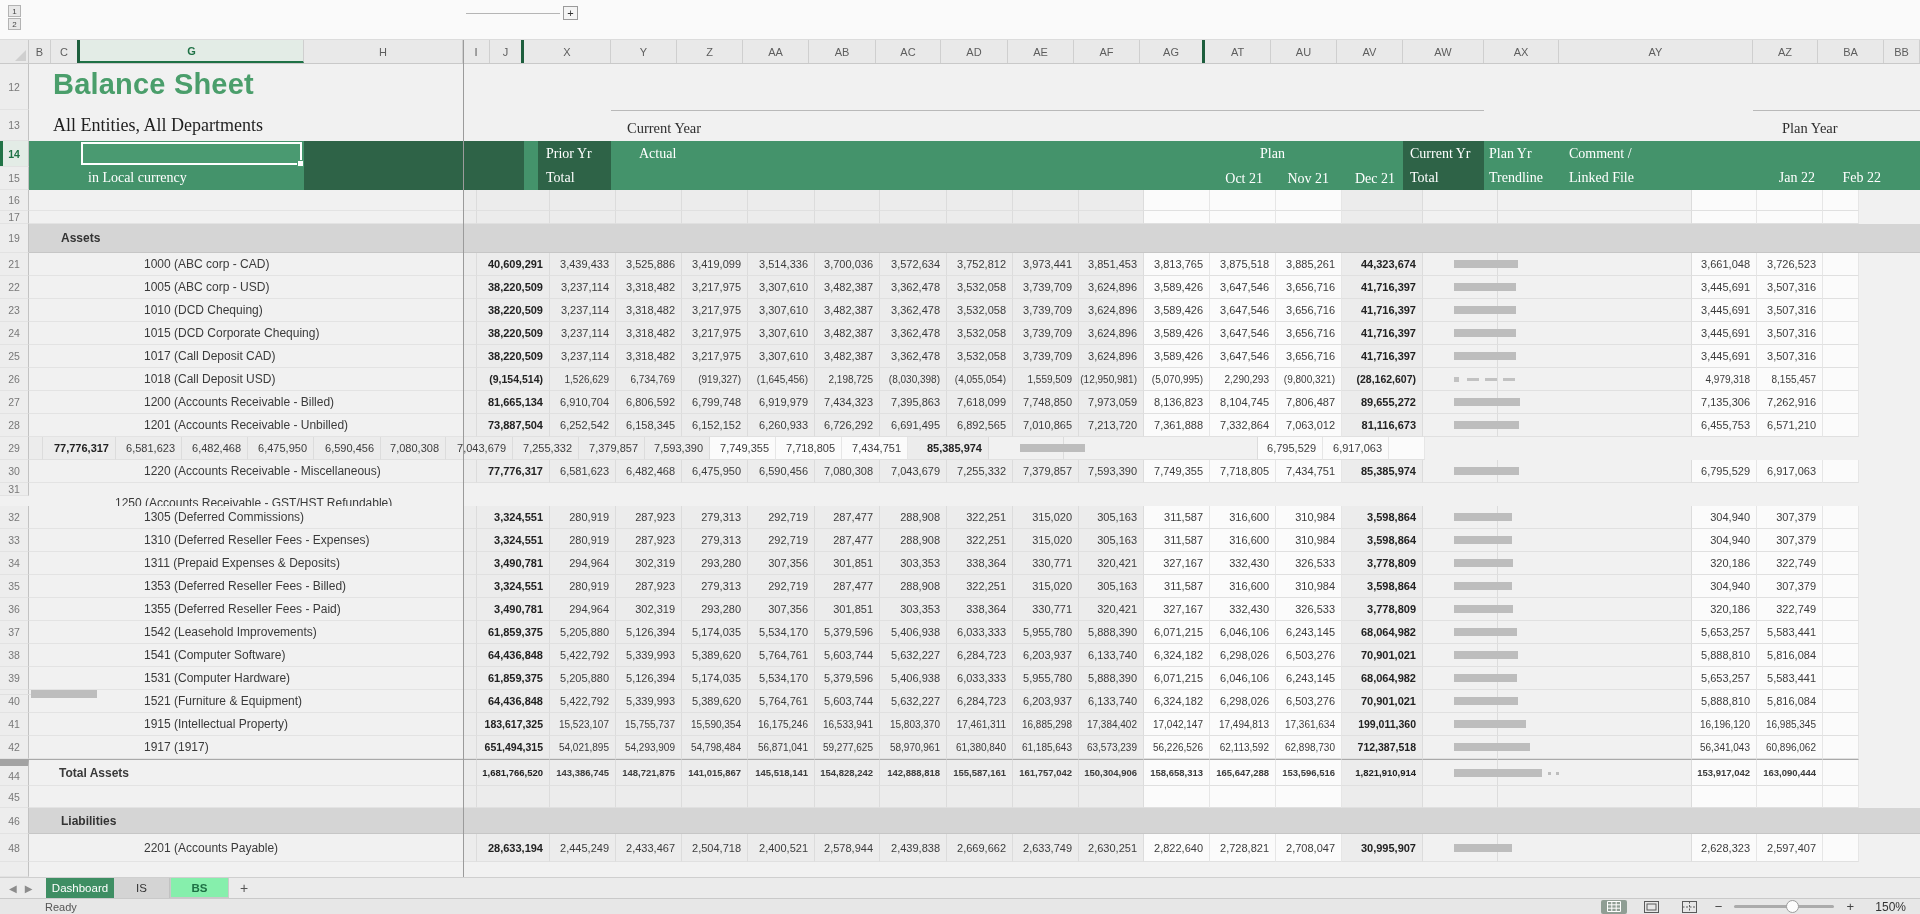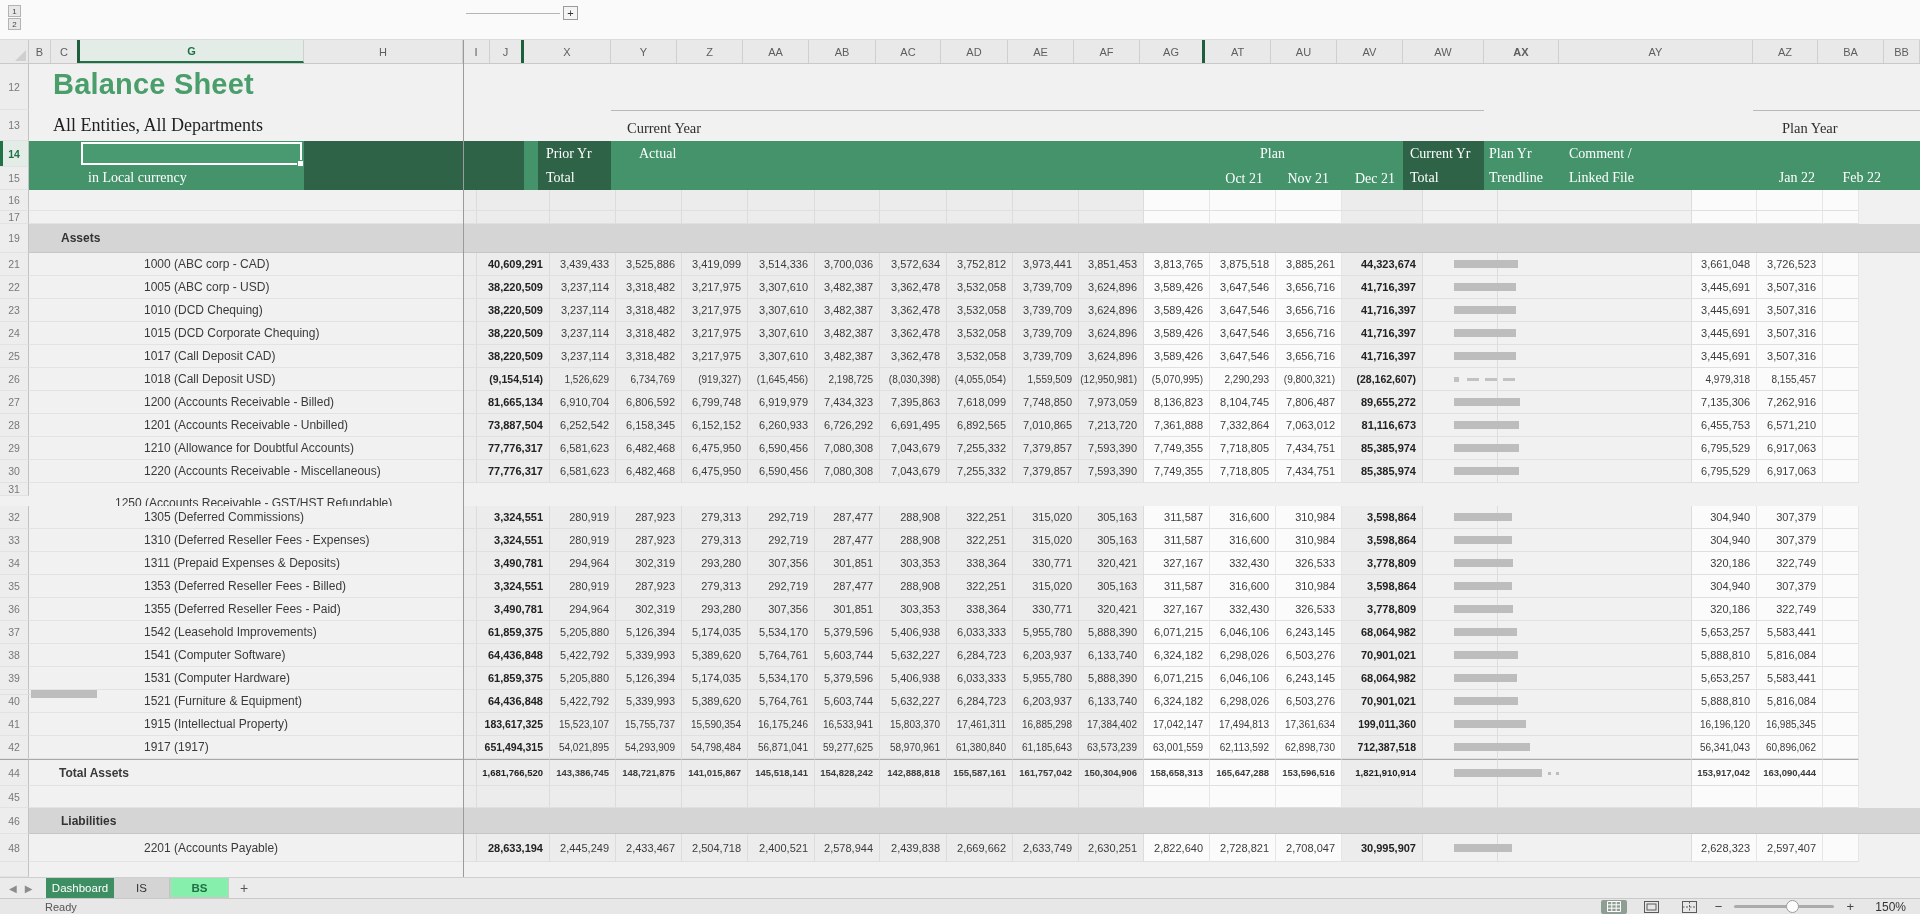--- a/index.html
+++ b/index.html
@@ -49,21 +49,21 @@
   
   .lab { width:434px; flex:none; padding-left:115px; display:flex; align-items:center; border-bottom:1px solid #e3e3e3; font-size:12px; color:#3a3a3a; background:#f1f1f1; white-space:nowrap; overflow:hidden; }
   .v { flex:none; display:flex; align-items:center; justify-content:flex-end; padding-right:6px; border-bottom:1px solid #e0e0e0; border-right:1px solid #dcdcdc; font-size:11px; color:#3c3c3c; white-space:nowrap; overflow:hidden; }
   .bgA { background:#ececec; }
   .bgW { background:#fbfbfb; border-right:1px solid #e6e6e6; }
   .bgS { background:#f1f1f1; }
   .prior, .curr { font-weight:bold; color:#222; font-size:11px; }
   .sec { flex:none; width:1891px; background:#d5d5d5; display:flex; align-items:center; padding-left:32px; font-size:12px; font-weight:bold; color:#333; border-bottom:1px solid #c6c6c6; }
   .tr-row .v { font-size:9.5px; font-weight:600; border-top:1px solid #a9a9a9; }
   .tr-row .lab { font-weight:bold; padding-left:30px; border-top:1px solid #a9a9a9; }
-  .tr-row .rn { border-top:1px solid #a3a3a3; }
+  .tr-row .rn { border-top:7px solid #a3a3a3; }
   .sm-row .v { font-size:10px; }
   .sm-row .prior, .sm-row .curr { font-size:10.5px; }
   .trend { position:relative; overflow:visible; }
   .spark { position:absolute; left:31px; top:50%; margin-top:-4px; height:8px; background:#bdbdbd; }
   .spark-dash { position:absolute; top:50%; height:3px; margin-top:-1px; background:#c2c2c2; }
   .spark-sq { position:absolute; top:50%; width:5px; height:5px; margin-top:-2px; background:#c2c2c2; }
   .spark-dot { position:absolute; top:50%; width:3px; height:3px; margin-top:-1px; background:#bdbdbd; }
 
   .frozen-line { position:absolute; left:463px; top:40px; width:1px; height:837px; background:#9b9b9b; z-index:40; }
 
@@ -115,21 +115,21 @@
       <div class="ch" style="width: 67px;">AB</div>
       <div class="ch" style="width: 65px;">AC</div>
       <div class="ch" style="width: 67px;">AD</div>
       <div class="ch" style="width: 66px;">AE</div>
       <div class="ch" style="width: 66px;">AF</div>
       <div class="ch grp" style="width: 65px;">AG</div>
       <div class="ch" style="width: 66px;">AT</div>
       <div class="ch" style="width: 66px;">AU</div>
       <div class="ch" style="width: 66px;">AV</div>
       <div class="ch" style="width: 81px;">AW</div>
-      <div class="ch" style="width: 75px; font-weight: bold;">AX</div>
+      <div class="ch" style="width: 75px;">AX</div>
       <div class="ch" style="width: 194px;">AY</div>
       <div class="ch" style="width: 65px;">AZ</div>
       <div class="ch" style="width: 66px;">BA</div>
       <div class="ch" style="width: 36px;">BB</div>
     </div>
 
   <div class="grid" id="grid">
 
     <div class="r" style="height:46px;">
       <div class="rn">12</div>
@@ -456,21 +456,20 @@
         <div class="v bgS trend" style="width: 75px;">
           <div class="spark" style="width: 65px;"></div>
         </div>
         <div class="v bgS" style="width: 194px;"></div>
         <div class="v bgW" style="width: 65px;">6,455,753</div>
         <div class="v bgW" style="width: 66px;">6,571,210</div>
         <div class="v bgW" style="width: 36px;"></div>
       </div>
       <div class="r" style="height: 23px;">
         <div class="rn">29</div>
-        <div class="lab">1210 (Allowance for Doubtful Accounts)</div>
         <div class="v bgA" style="width: 14px;"></div>
         <div class="v bgA prior" style="width: 73px;">77,776,317</div>
         <div class="v bgA" style="width: 66px;">6,581,623</div>
         <div class="v bgA" style="width: 66px;">6,482,468</div>
         <div class="v bgA" style="width: 66px;">6,475,950</div>
         <div class="v bgA" style="width: 67px;">6,590,456</div>
         <div class="v bgA" style="width: 65px;">7,080,308</div>
         <div class="v bgA" style="width: 67px;">7,043,679</div>
         <div class="v bgA" style="width: 66px;">7,255,332</div>
         <div class="v bgA" style="width: 66px;">7,379,857</div>
@@ -806,21 +805,21 @@
         <div class="v bgA prior" style="width: 73px;">651,494,315</div>
         <div class="v bgA" style="width: 66px;">54,021,895</div>
         <div class="v bgA" style="width: 66px;">54,293,909</div>
         <div class="v bgA" style="width: 66px;">54,798,484</div>
         <div class="v bgA" style="width: 67px;">56,871,041</div>
         <div class="v bgA" style="width: 65px;">59,277,625</div>
         <div class="v bgA" style="width: 67px;">58,970,961</div>
         <div class="v bgA" style="width: 66px;">61,380,840</div>
         <div class="v bgA" style="width: 66px;">61,185,643</div>
         <div class="v bgA" style="width: 65px;">63,573,239</div>
-        <div class="v bgW" style="width: 66px;">63,001,559</div>
+        <div class="v bgW" style="width: 66px;">56,226,526</div>
         <div class="v bgW" style="width: 66px;">62,113,592</div>
         <div class="v bgW" style="width: 66px;">62,898,730</div>
         <div class="v bgA curr" style="width: 81px;">712,387,518</div>
         <div class="v bgS trend" style="width: 75px;">
           <div class="spark" style="width: 76px;"></div>
         </div>
         <div class="v bgS" style="width: 194px;"></div>
         <div class="v bgW" style="width: 65px;">56,341,043</div>
         <div class="v bgW" style="width: 66px;">60,896,062</div>
         <div class="v bgW" style="width: 36px;"></div>

